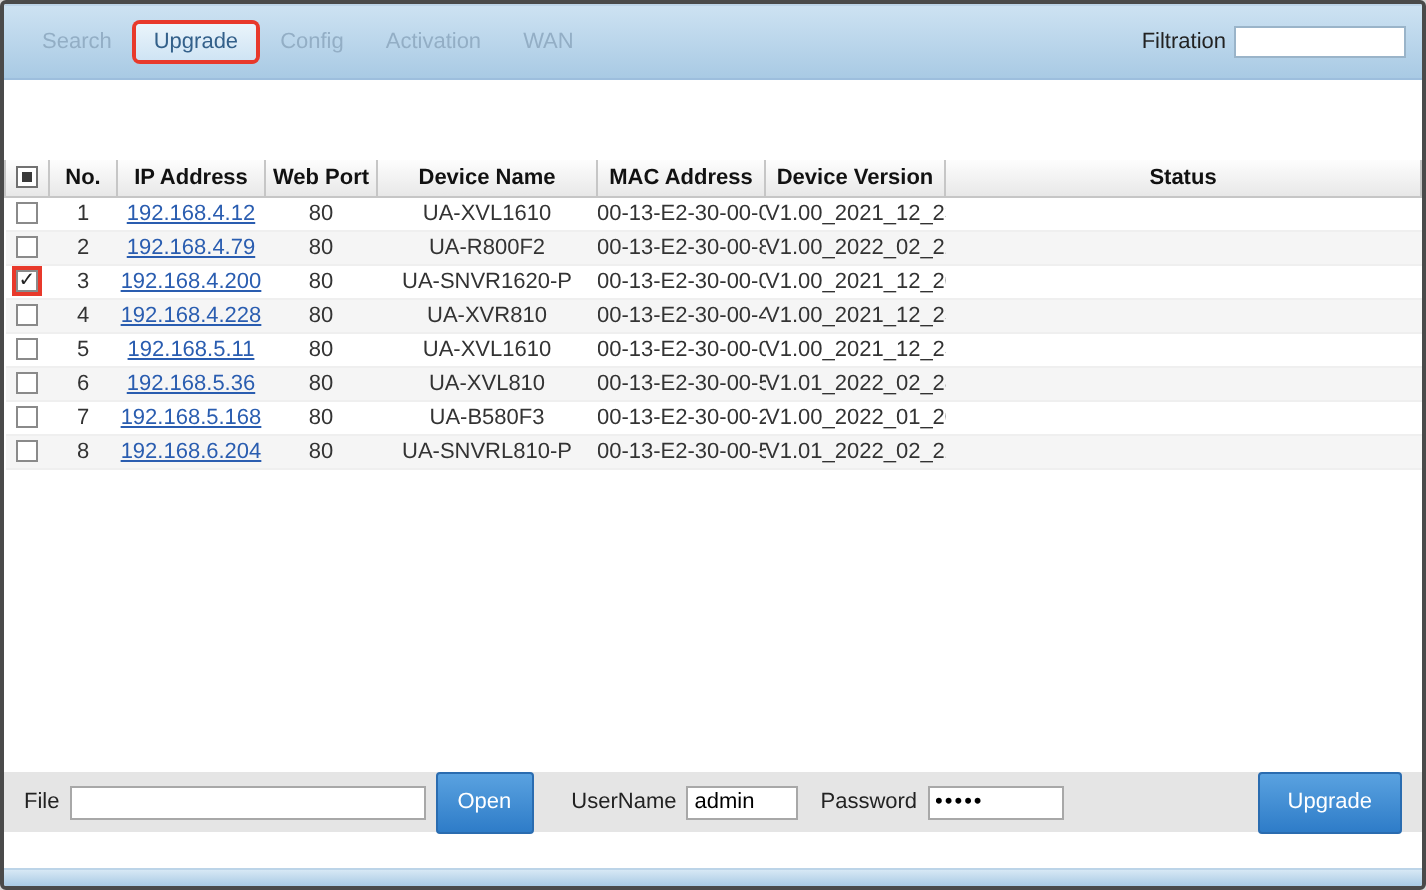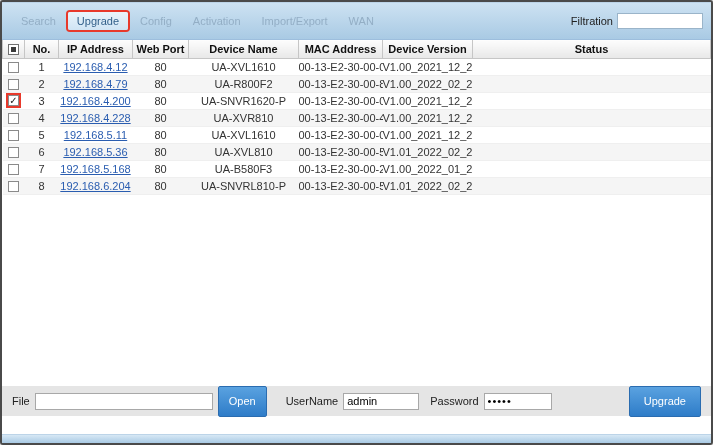--- a/index.html
+++ b/index.html
@@ -40,21 +40,21 @@
   }
   .tab.annotated{ box-shadow:0 0 0 2px #e8392b; position:relative; z-index:2; }
   .filtration{ margin-left:auto; display:flex; align-items:center; gap:4px; padding-right:8px; }
   .filt-label{ font-size:11px; color:#222; }
   .filt-input{
     width:86px; height:16px; border:1px solid #9ab4c9; background:#fff; font-size:11px; padding:0 3px;
     font-family:"Liberation Sans", sans-serif;
   }
   
   .table-area{ height:346px; overflow:hidden; background:#fff; }
-  table{ width:100%; border-collapse:collapse; table-layout:fixed; font-size:11px; }
+  table{ width:100%; border-collapse:collapse; table-layout:fixed; font-size:11px;margin-top:40px; }
   th{
     background:linear-gradient(#fdfdfd,#e8e8e8);
     border:1px solid #c6c6c6; border-top:none;
     font-weight:bold; color:#111; height:18px; text-align:center;
     font-size:11px; overflow:hidden; white-space:nowrap;
   }
   td{
     height:17px; text-align:center; color:#333;
     border-bottom:1px solid #efefef; overflow:hidden; white-space:nowrap;
   }
@@ -75,21 +75,21 @@
   
   .footer{
     height:30px; display:flex; align-items:center; gap:5px;
     padding:0 10px; font-size:11px; color:#222; background:#e5e5e5;
   }
   .footer input{
     height:17px; border:1px solid #a8a8a8; background:#fff; font-size:11px; padding:0 3px;
     font-family:"Liberation Sans", sans-serif;
   }
   .file-input{ width:178px; }
-  .user-input{ width:76px; }
+  .user-input{ width:56px; }
   .pass-input{ width:68px; letter-spacing:1px; }
   .btn{
     height:31px; border:1px solid #2a6cb0; border-radius:2px; color:#fff; font-size:11px;
     background:linear-gradient(#5aa2e0,#2e7cc8); cursor:pointer; padding:0 10px;
     font-family:"Liberation Sans", sans-serif;
   }
   .btn-upgrade{ margin-left:auto; padding:0 14px; }
   .bottom-strip{
     position:absolute; bottom:0; left:0; right:0; height:9px;
     background:linear-gradient(#d7e8f5,#a9cae4); border-top:1px solid #bcd4e8;
@@ -100,21 +100,20 @@
 
 <div class="window">
 
 
   <div class="tabbar">
     <div class="tabs">
         <div class="tab">Search</div>
         <div class="tab active annotated">Upgrade</div>
         <div class="tab">Config</div>
         <div class="tab">Activation</div>
-        <div class="tab">Import/Export</div>
         <div class="tab">WAN</div>
       </div>
     <div class="filtration">
       <span class="filt-label">Filtration</span>
       <input class="filt-input" value="" style="">
 
     </div>
   </div>
 
   <div class="table-area">

